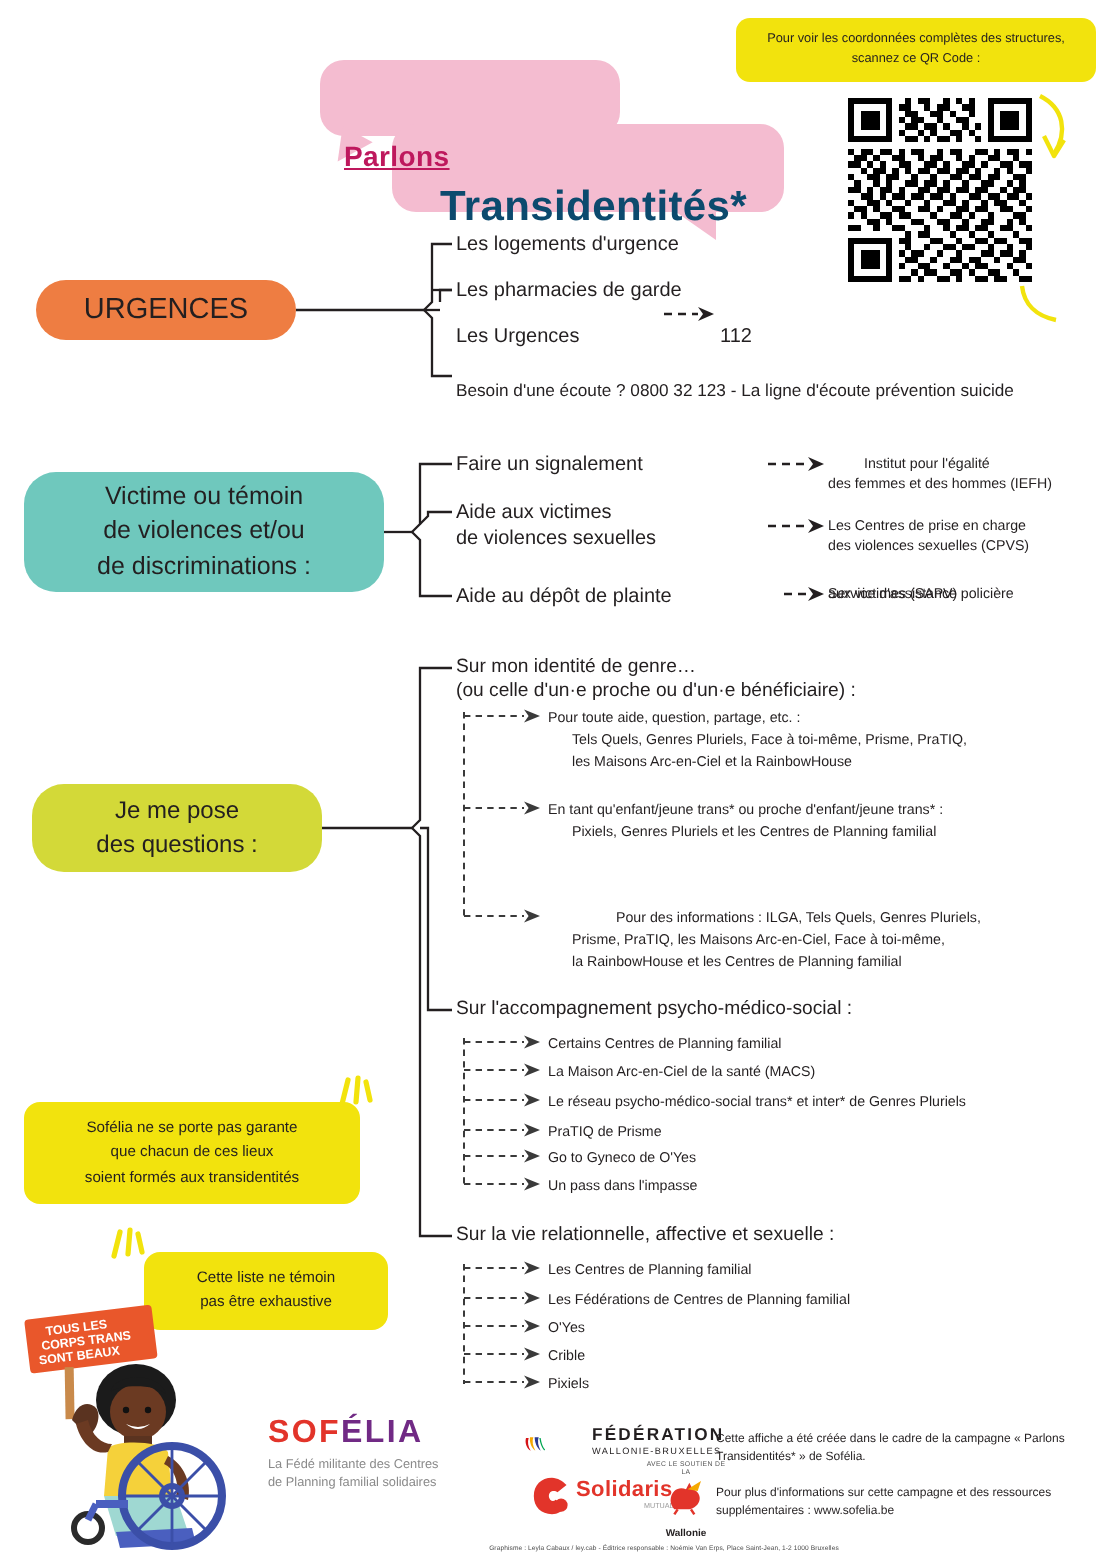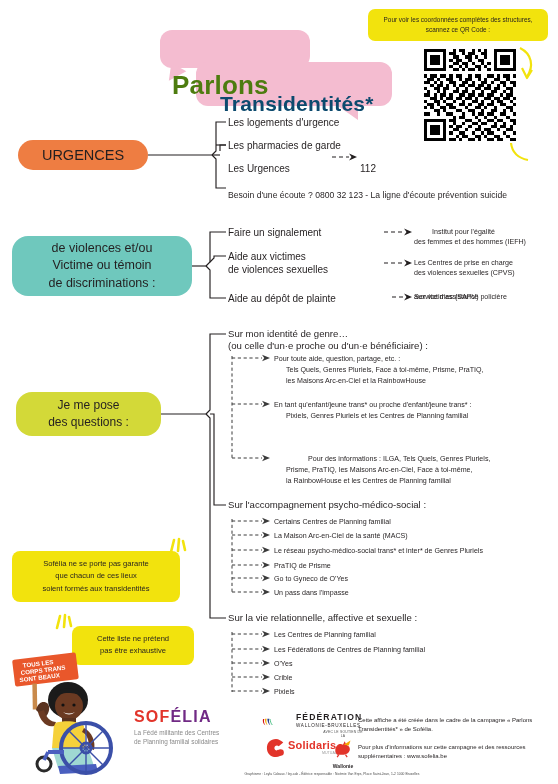--- a/index.html
+++ b/index.html
@@ -18,22 +18,22 @@
   .bubble-wrap { position:absolute; left:152px; top:30px; width:240px; height:78px; }
   .bub { position:absolute; background:#f4bcd0; border-radius:12px; }
   .bub1 { left:8px; top:0px; width:150px; height:38px; }
   .bub2 { left:44px; top:32px; width:196px; height:44px; border-radius:12px; }
   .tail1 { position:absolute; left:18px; top:34px; width:0; height:0;
            border-left:16px solid #f4bcd0; border-top:6px solid transparent;
            border-bottom:12px solid transparent; transform:rotate(8deg); }
   .tail2 { position:absolute; left:186px; top:72px; width:0; height:0;
            border-right:20px solid #f4bcd0; border-top:4px solid transparent;
            border-bottom:14px solid transparent; }
-  .title-l1 { position:absolute; left:20px; top:40px; font-size:26px; font-weight:bold;
-              color:#4d7c0f; letter-spacing:.2px; z-index:5; }
+  .title-l1 { position:absolute; left:20px; top:40px; font-size:14px; font-weight:bold;
+              color:#be185d; letter-spacing:.2px; z-index:5;text-decoration:underline; }
   .title-l2 { position:absolute; left:68px; top:62px; font-size:21px; font-weight:bold;
               color:#0c4a6e; letter-spacing:.2px; z-index:5; white-space:nowrap; }
 
   .qr-note { position:absolute; left:368px; top:9px; width:180px; padding:6px 8px;
              background:#f2e30d; border-radius:7px; text-align:center;
              font-size:6.4px; line-height:1.55; color:#231f20; }
   .qrcode { position:absolute; left:424px; top:49px; width:92px; height:92px; }
   .qr-arrow { position:absolute; left:516px; top:46px; width:26px; height:36px; }
   .qr-arrow2 { position:absolute; left:508px; top:140px; width:26px; height:22px; }
 
@@ -231,22 +231,22 @@
 
   <div class="pill pill-urgences">URGENCES</div>
   <div class="node node-lg" style="left:228px; top:116px;">Les logements d'urgence</div>
   <div class="node node-lg" style="left:228px; top:139px;">Les pharmacies de garde</div>
   <div class="node node-lg" style="left:228px; top:162px;">Les Urgences</div>
   <div class="node node-lg" style="left:360px; top:162px;">112</div>
   <div class="helpline">Besoin d'une  écoute ? 0800 32 123 - La ligne d'écoute prévention suicide</div>
 
   <div class="pill pill-victime">
     <div>
+      <div>Victime ou témoin</div>
       <div>de violences et/ou</div>
-      <div>Victime ou témoin</div>
       <div>de discriminations :</div>
     </div>
   </div>
   <div class="node node-lg" style="left:228px; top:226px;">Faire un signalement</div>
   <div class="node node-lg" style="left:228px; top:250px;">Aide aux victimes</div>
   <div class="node node-lg" style="left:228px; top:263px;">de violences sexuelles</div>
   <div class="node node-lg" style="left:228px; top:292px;">Aide au dépôt de plainte</div>
 
   <div class="dest" style="left:414px; top:227px;padding-left:18px;">Institut pour l'égalité</div>
   <div class="dest" style="left:414px; top:237px;">des femmes et des hommes (IEFH)</div>
@@ -287,21 +287,21 @@
   <div class="sub" style="left:274px; top:659px;">O'Yes</div>
   <div class="sub" style="left:274px; top:673px;">Crible</div>
   <div class="sub" style="left:274px; top:687px;">Pixiels</div>
 
   <div class="note-yellow note1">
     <div>Sofélia ne se porte pas garante</div>
     <div>que chacun de ces lieux</div>
     <div>soient formés aux transidentités</div>
   </div>
   <div class="note-yellow note2">
-    <div>Cette liste ne prétend</div>
+    <div>Cette liste ne témoin</div>
     <div>pas être exhaustive</div>
   </div>
 
   <svg class="sparkle" style="left:166px; top:536px; width:24px; height:22px;" viewBox="0 0 24 22">
     <g stroke="#f2e30d" stroke-width="2.6" stroke-linecap="round">
       <path d="M5,16 L8,4"></path>
         <path d="M12,15 L13,3"></path>
         <path d="M19,14 L17,5"></path>
     </g>
   </svg>

